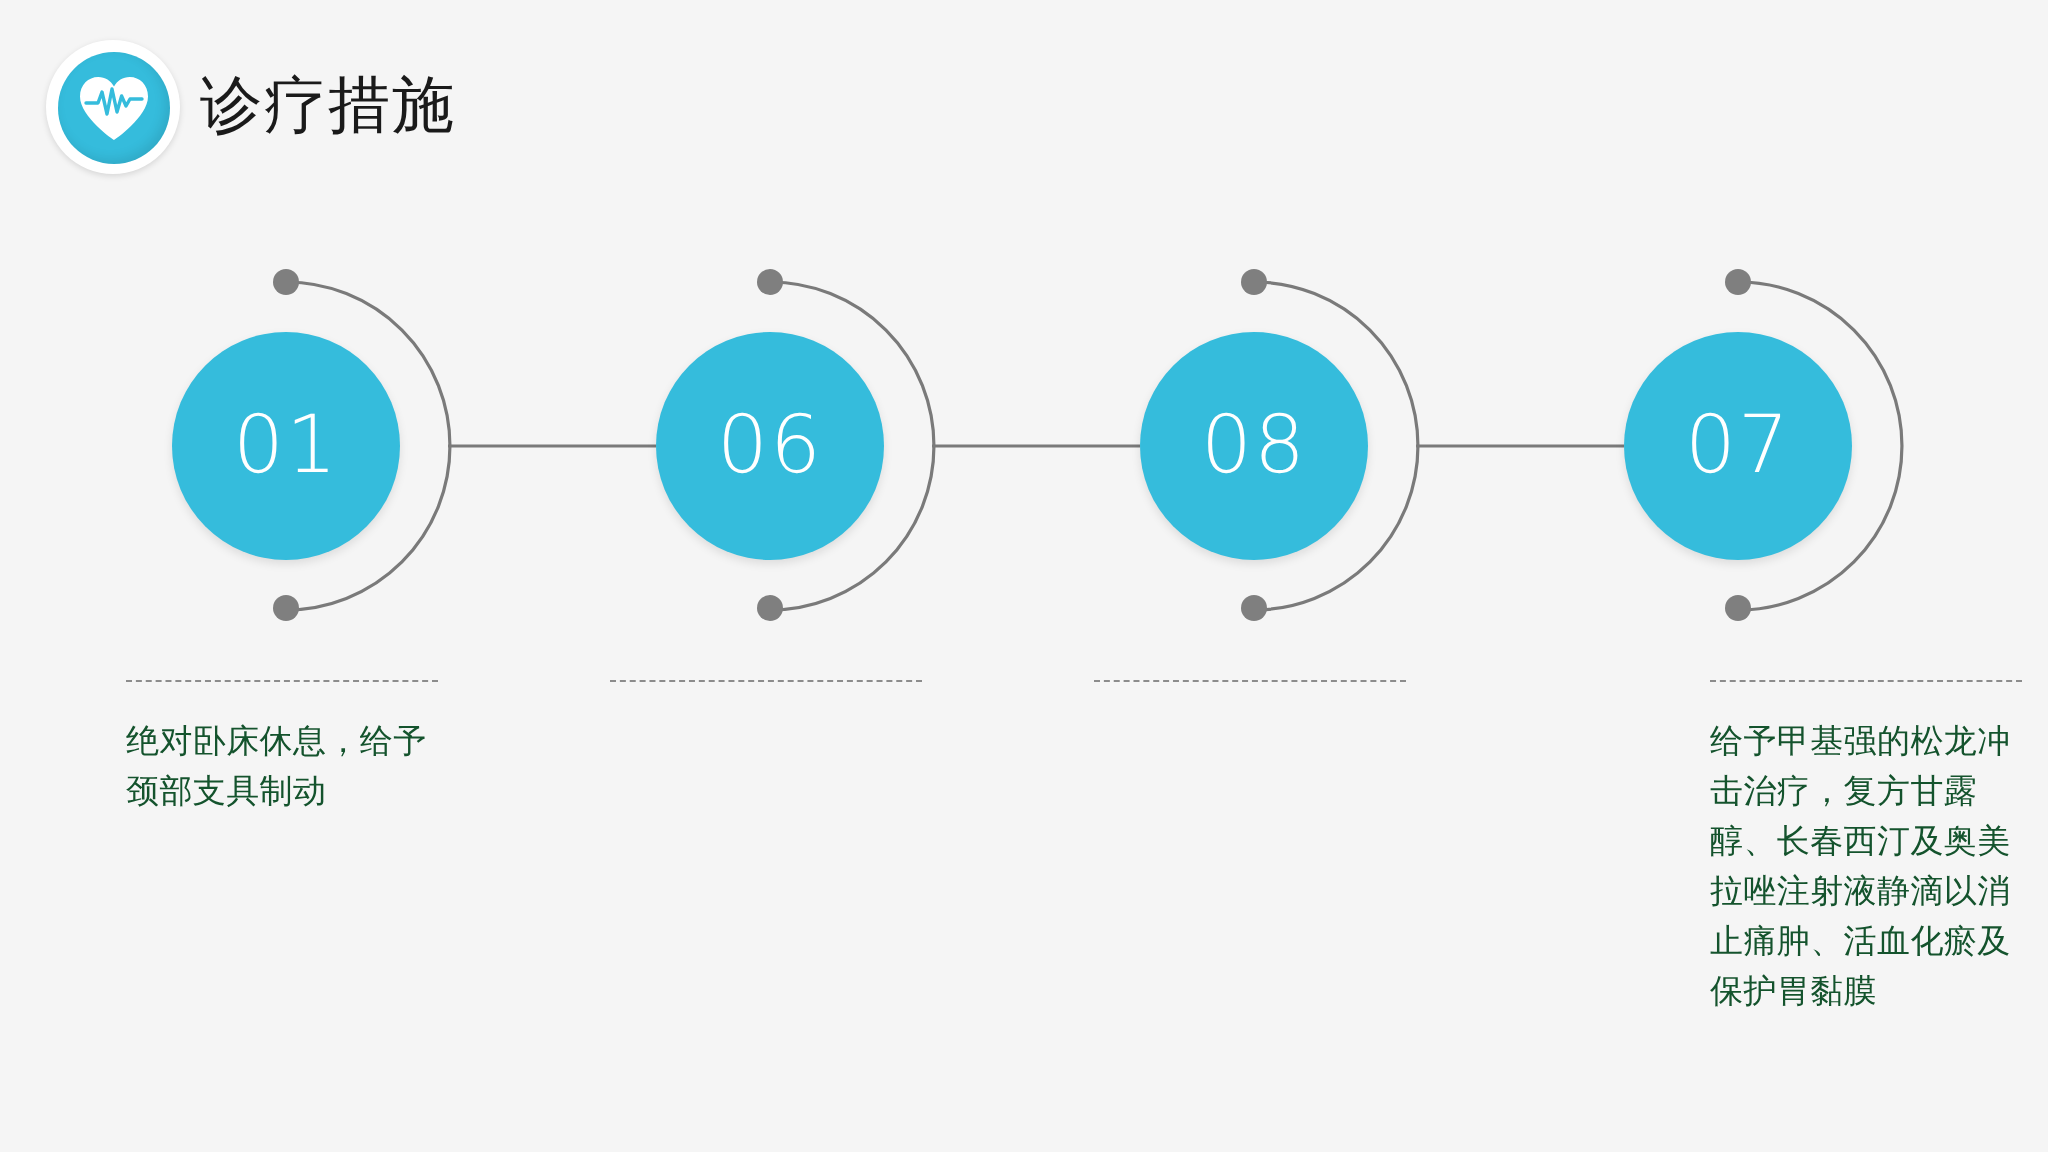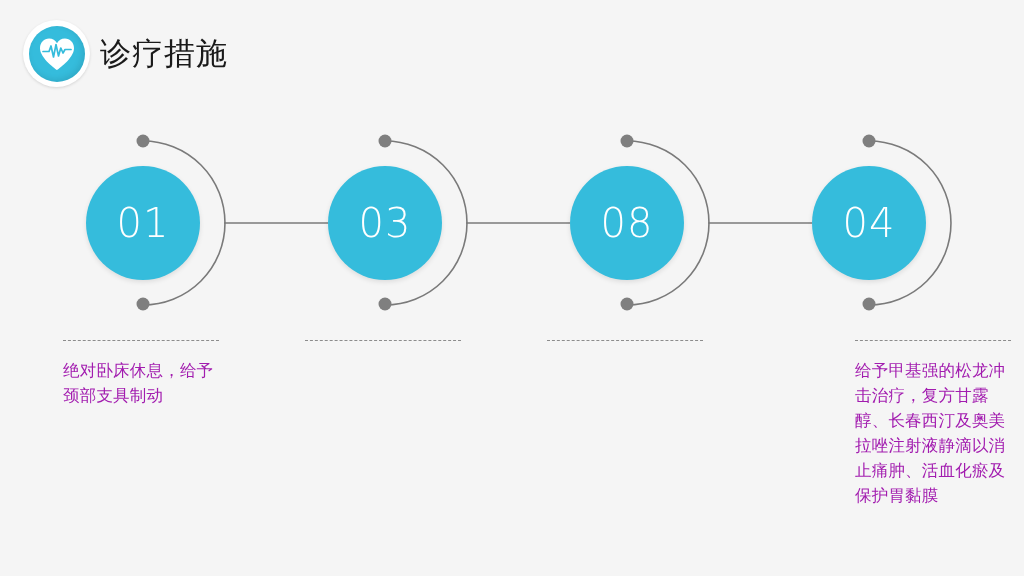--- a/index.html
+++ b/index.html
@@ -116,21 +116,21 @@
   .caption.c4 { left: 811px; margin-left: 44px; }
   .caption-rule {
     width: 156px;
     height: 0;
     border-top: 1px dashed #8c8c8c;
     margin-bottom: 17px;
   }
   .caption-text {
     font-size: 16.5px;
     line-height: 25px;
-    color: #a21caf;
+    color: #14532d;
     letter-spacing: 0.2px;
     word-break: break-all;
   }
 </style>
 </head>
 <body>
 
 <div class="header">
   <div class="brand-icon">
     <div class="brand-icon-inner">
@@ -168,27 +168,27 @@
     <circle cx="869" cy="141" r="6.5"></circle>
     <circle cx="869" cy="304" r="6.5"></circle>
   </g>
 </svg>
 
 <div class="steps-layer">
   <div class="step-circle s1">
     <span>01</span>
   </div>
   <div class="step-circle s2">
-    <span>03</span>
+    <span>06</span>
   </div>
   <div class="step-circle s3">
     <span>08</span>
   </div>
   <div class="step-circle s4">
-    <span>04</span>
+    <span>07</span>
   </div>
 </div>
 
 <div class="captions-layer">
   <div class="caption c1">
     <div class="caption-rule"></div>
     <div class="caption-text">绝对卧床休息，给予颈部支具制动</div>
   </div>
   <div class="caption c2">
     <div class="caption-rule"></div>

